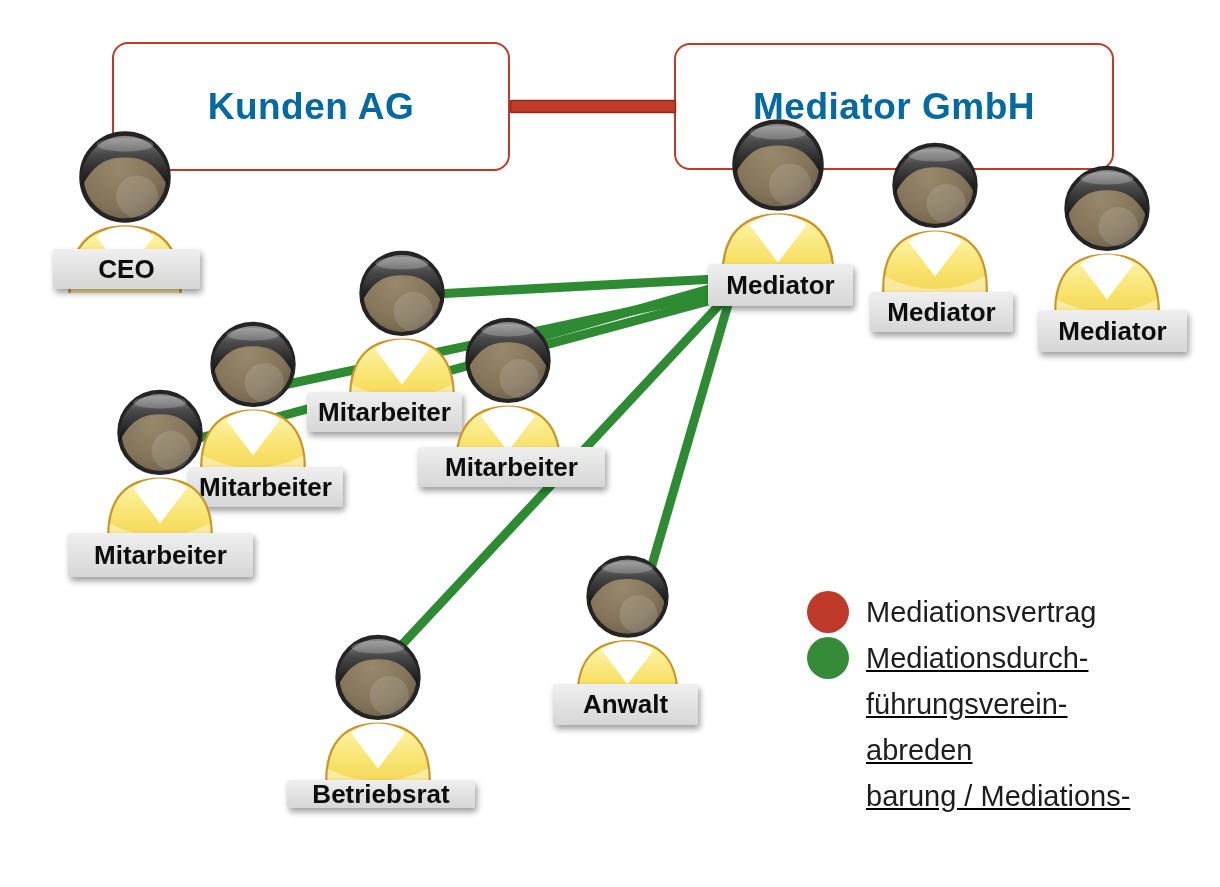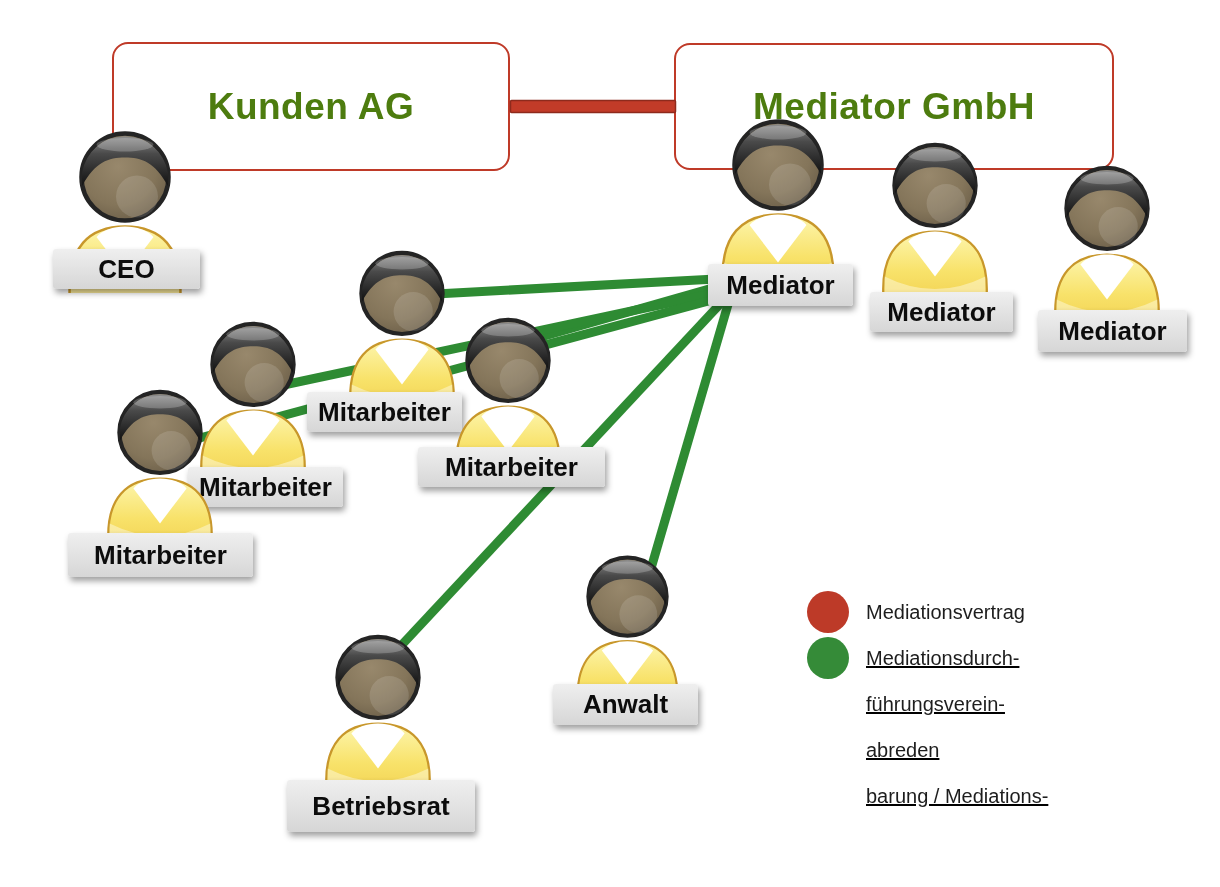--- a/index.html
+++ b/index.html
@@ -6,35 +6,35 @@
   #canvas {
     position:relative; width:1220px; height:887px; background:#ffffff;
     overflow:hidden; font-family:"Liberation Sans", sans-serif;
   }
   .orgbox {
     position:absolute; background:#ffffff; border:2.5px solid #bf3a28;
     border-radius:16px; display:flex; align-items:center; justify-content:center;
     box-sizing:border-box;
   }
   .orgbox .title {
-    font-size:37px; font-weight:700; color:#4d7c0f; letter-spacing:0.5px;
+    font-size:37px; font-weight:700; color:#0369a1; letter-spacing:0.5px;
   }
   #lines { position:absolute; left:0; top:0; }
   .person { position:absolute; overflow:hidden; }
   .tag {
     position:absolute; background:linear-gradient(180deg,#efefef,#d6d6d6);
     border-radius:3px; box-shadow:2px 4px 6px rgba(0,0,0,0.38);
     display:flex; align-items:center; justify-content:center;
     font-weight:700; font-size:26px; color:#0c0c0c; white-space:nowrap;
   }
   #legend { position:absolute; left:806px; top:589px; }
   .legend-row { display:flex; align-items:flex-start; }
   .legend-row + .legend-row { margin-top:0;text-decoration:underline; }
   .legend-dot { flex:0 0 auto; margin-right:16px; }
-  .legend-text { font-size:20px; line-height:46px; color:#1d1d1d; }
+  .legend-text { font-size:29px; line-height:46px; color:#1d1d1d; }
 </style>
 </head>
 <body>
 
 <svg width="0" height="0" style="position:absolute" aria-hidden="true">
   <defs>
     <linearGradient id="g-body" x1="0" y1="0" x2="0" y2="1">
       <stop offset="0" stop-color="#fdf6af"></stop>
       <stop offset="0.45" stop-color="#f8e26a"></stop>
       <stop offset="1" stop-color="#eec843"></stop>
@@ -116,21 +116,21 @@
   <div class="tag" style="left:708px; top:264px; width:145px; height:42px;">Mediator</div>
 
   <svg class="person" viewBox="0 0 100 132" preserveAspectRatio="xMidYMin slice" style="left:560px; top:548px; width:135px; height:174px;">
       <use href="#sym-person"></use>
     </svg>
   <div class="tag" style="left:553px; top:684px; width:145px; height:41px;">Anwalt</div>
 
   <svg class="person" viewBox="0 0 100 132" preserveAspectRatio="xMidYMin slice" style="left:308px; top:627px; width:140px; height:174px;">
       <use href="#sym-person"></use>
     </svg>
-  <div class="tag" style="left:287px; top:780px; width:188px; height:52px;">Betriebsrat</div>
+  <div class="tag" style="left:287px; top:780px; width:188px; height:28px;">Betriebsrat</div>
 
   <div id="legend">
     <div class="legend-row">
       <svg class="legend-dot" width="44" height="46">
         <circle cx="22" cy="23" r="21" fill="#bd3a28"></circle>
       </svg>
       <div class="legend-text">Mediationsvertrag</div>
     </div>
     <div class="legend-row">
       <svg class="legend-dot" width="44" height="46">

